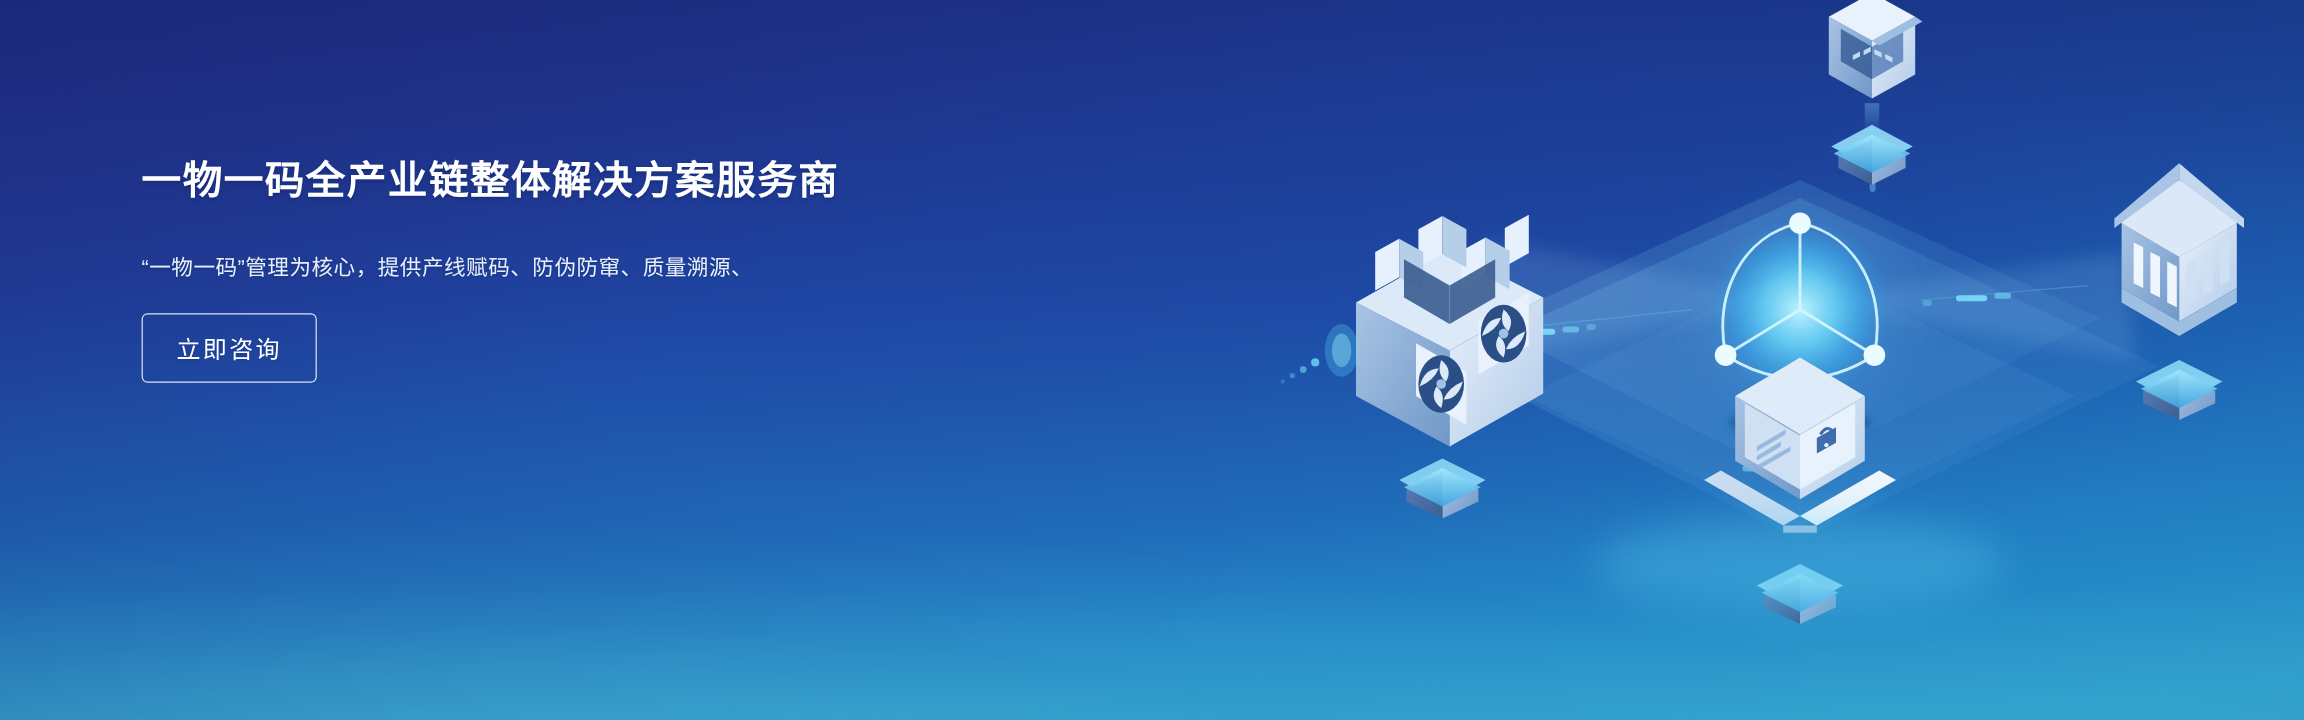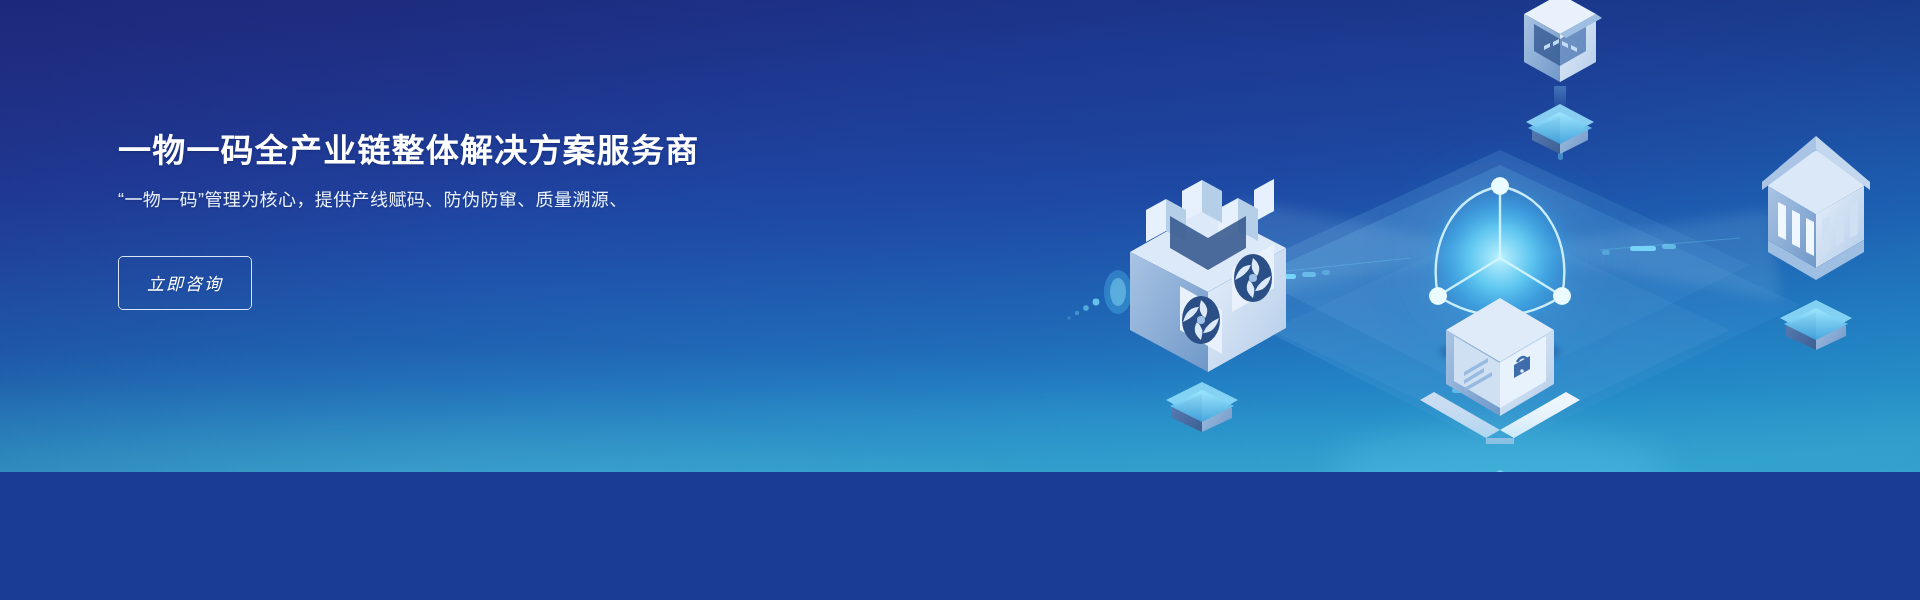--- a/index.html
+++ b/index.html
@@ -5,21 +5,21 @@
 <style>
   * { margin:0; padding:0; box-sizing:border-box; }
   html,body { width:1920px; height:600px; overflow:hidden; }
   body {
     font-family:"Liberation Sans","DejaVu Sans",sans-serif;
     background:#1b3c93;
   }
 
   .banner {
     position:relative;
-    width:1920px; height:472px;
+    width:1920px; height:600px;
     overflow:hidden;
   }
 
   
   .bg-base {
     position:absolute; inset:0;
     background:
       radial-gradient(ellipse 140% 110% at 18% 4%, #27378f 0%, #22409a 22%, #1f4ba6 45%, #1d63b5 68%, #2288c8 86%, #31a8d8 100%);
   }
   .bg-tint-a {
@@ -49,46 +49,45 @@
   .headline {
     font-size:33px;
     font-weight:bold;
     color:#ffffff;
     letter-spacing:1.2px;
     line-height:1.25;
     white-space:nowrap;
     text-shadow:0 1px 3px rgba(10,30,90,0.35);
   }
   .sub {
-    margin-top:13px;
+    margin-top:36px;
     font-size:18px;
     color:#e8f1fb;
     line-height:1.78;
     letter-spacing:0.4px;
     font-weight:normal;
     text-shadow:0 1px 2px rgba(10,30,90,0.30);
   }
   .sub-line { white-space:nowrap; display:block; }
 
   .cta {
     display:inline-block;
-    margin-top:40px;
+    margin-top:22px;
     padding:13px 28px 14px;
     min-width:132px;
     text-align:center;
     border:1px solid rgba(235,243,252,0.92);
     border-radius:5px;
     background:transparent;
     color:#ffffff;
-    font-size:17px;
+    font-size:20px;
     letter-spacing:2px;
     cursor:pointer;
     font-family:inherit;
     text-shadow:0 1px 2px rgba(10,30,90,0.25);
-    font-style:italic;
   }
 
   
   .art {
     position:absolute;
     right:0; top:0;
     width:980px; height:600px;
     z-index:10;
   }
   .art svg { display:block; width:100%; height:100%; }

